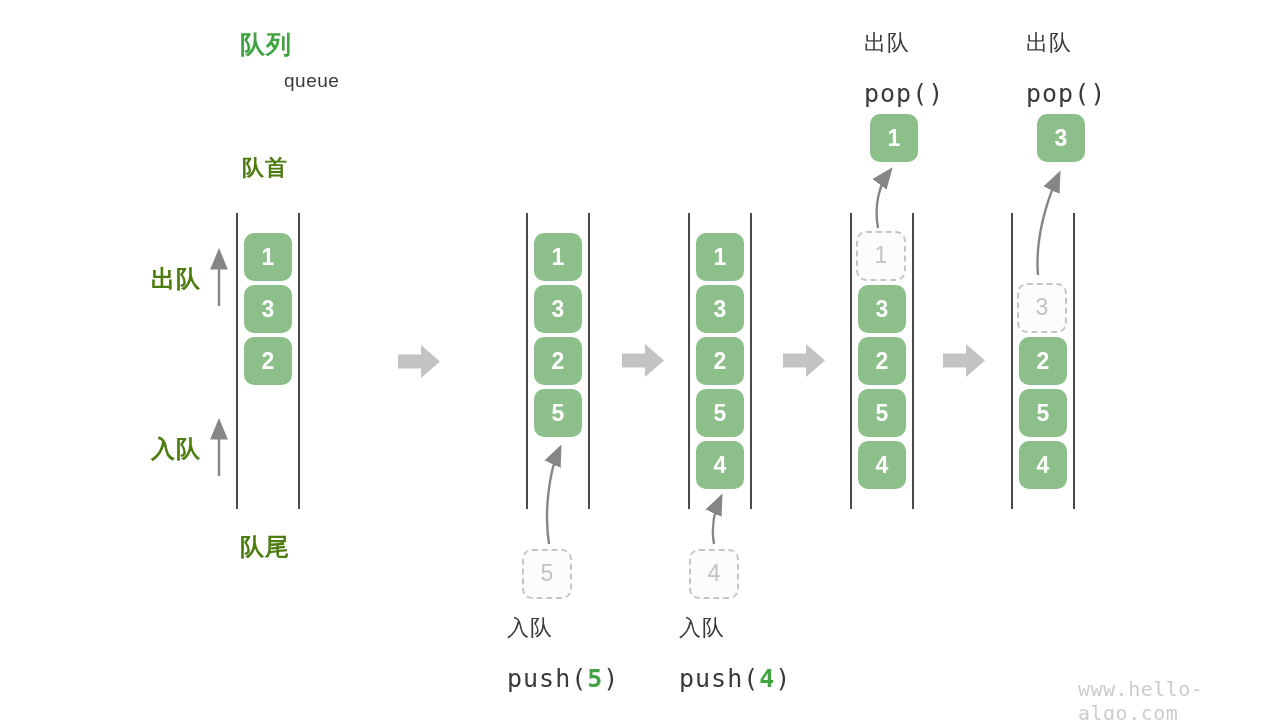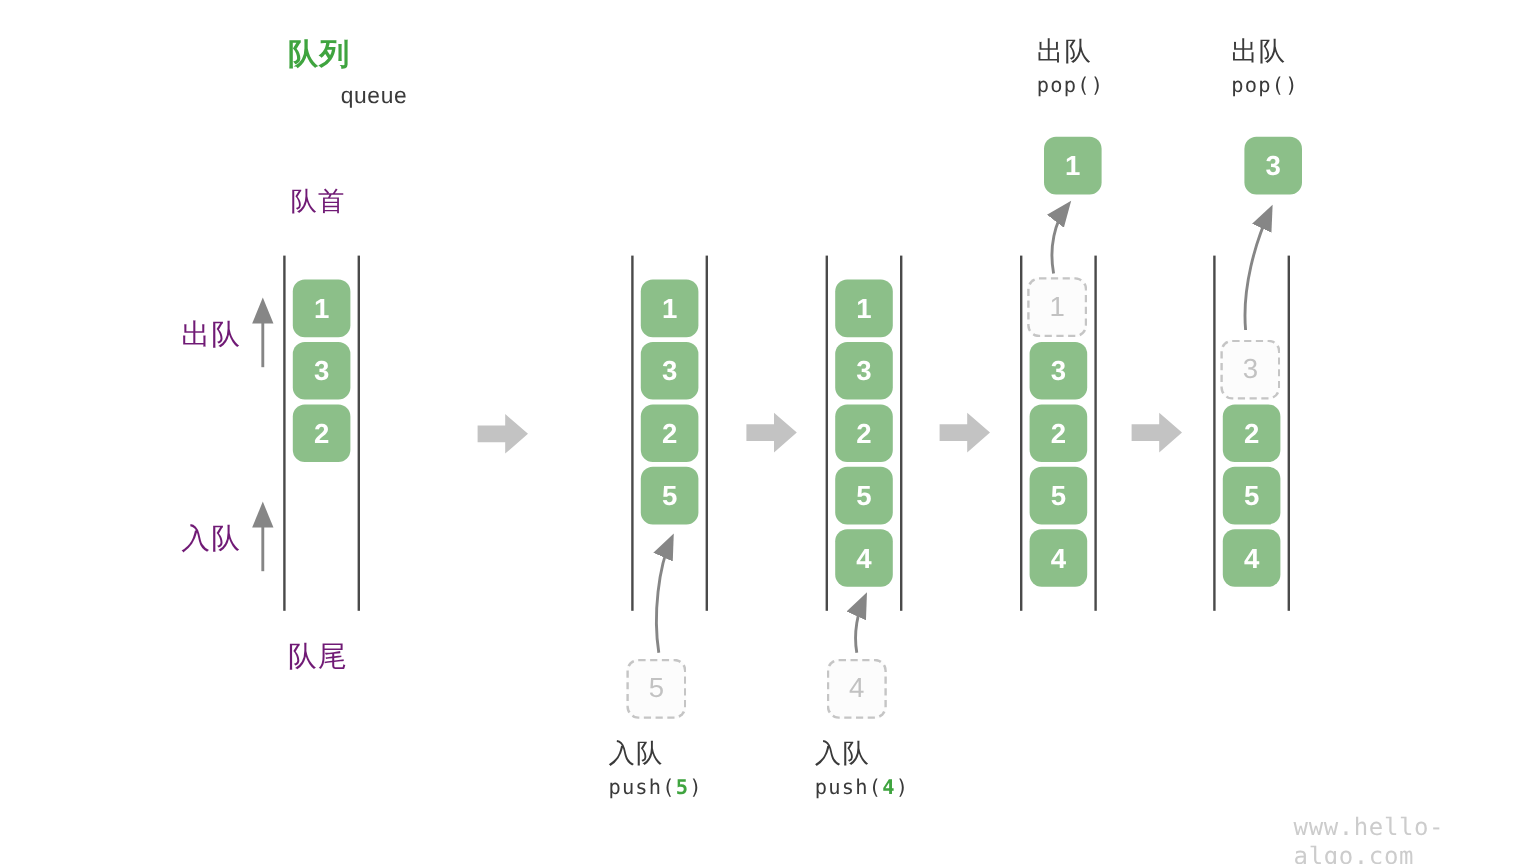--- a/index.html
+++ b/index.html
@@ -7,27 +7,27 @@
     position:relative; width:1280px; height:720px; overflow:hidden;
     background:#ffffff;
     font-family:"Liberation Sans","DejaVu Sans",sans-serif;
     color:#3a3a3a;
   }
   .abs{position:absolute;}
   
   .title-zh{font-size:25px;font-weight:700;color:#3FA43F;letter-spacing:1px;}
   .title-en{font-size:19px;color:#3a3a3a;letter-spacing:0.5px;margin-left:48px;}
   
-  .side-label{font-size:24px;font-weight:400;color:#701a75;letter-spacing:1px;}
+  .side-label{font-size:24px;font-weight:700;color:#4d7c0f;letter-spacing:1px;}
   .side-label.small{font-size:22px;}
   
   .op-group{position:absolute;}
   .op-zh{font-size:22px;font-weight:500;color:#3a3a3a;letter-spacing:1px;}
   .op-code{font-family:"DejaVu Sans Mono","Liberation Mono",monospace;
-           font-size:17px;color:#3a3a3a;margin-top:4px;letter-spacing:1px;}
+           font-size:25px;color:#3a3a3a;margin-top:21px;letter-spacing:1px;}
   .op-code .arg{color:#3FA43F;font-weight:700;}
   
   .wall{position:absolute;width:2px;background:#4a4a4a;}
   .cell{
     position:absolute;width:48px;height:48px;border-radius:10px;
     background:#8CBF89;color:#ffffff;font-size:23px;font-weight:600;
     line-height:48px;text-align:center;
   }
   .cell.ghost{
     background:#fcfcfc;border:2px dashed #c5c5c5;color:#c2c2c2;

